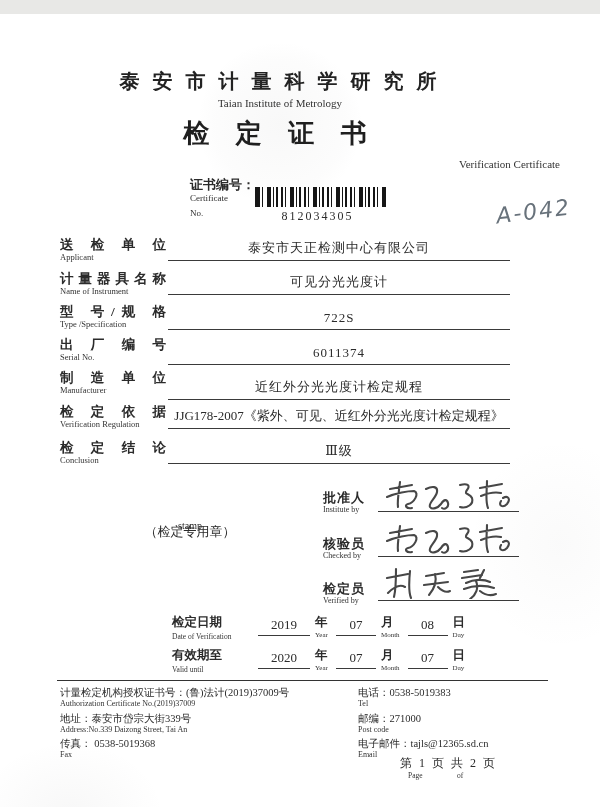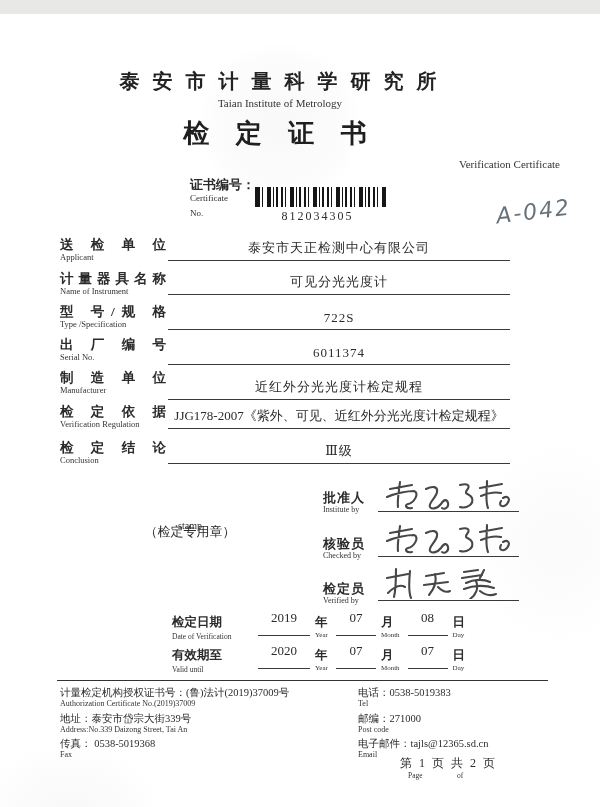--- a/index.html
+++ b/index.html
@@ -69,21 +69,21 @@
   .sig-line{position:absolute;left:378px;width:141px;border-top:1.3px solid #3a3a3a;}
   .sig-svg{position:absolute;left:384px;width:128px;height:34px;}
   .sig-svg path{fill:none;stroke:#474747;stroke-width:2.1;stroke-linecap:round;stroke-linejoin:round;}
 
   
   .drow{position:absolute;left:172px;display:flex;align-items:flex-start;}
   .dlabel{width:86px;}
   .dlabel-cn{display:block;font-size:12.5px;font-weight:bold;line-height:14px;white-space:nowrap;}
   .dlabel-en{display:block;font-size:7.5px;color:#333;line-height:9px;margin-top:3px;font-family:Liberation Serif, serif;}
   .dcell{width:52px;height:21px;display:flex;align-items:flex-end;justify-content:center;
-    border-bottom:1.4px solid #3a3a3a;font-size:13px;padding-bottom:9px;box-sizing:border-box;}
+    border-bottom:1.4px solid #3a3a3a;font-size:13px;padding-bottom:2px;box-sizing:border-box;}
   .dcell.nar{width:40px;}
   .dunit{margin:0 8px 0 5px;}
   .dunit-cn{display:block;font-size:12.5px;font-weight:bold;line-height:14px;}
   .dunit-en{display:block;font-size:7px;color:#333;line-height:9px;margin-top:2px;}
 
   .sep{position:absolute;left:57px;top:666px;width:491px;border-top:1.6px solid #333;}
 
   
   .fcol{position:absolute;top:672px;}
   .fcol.left{left:60px;width:296px;}

